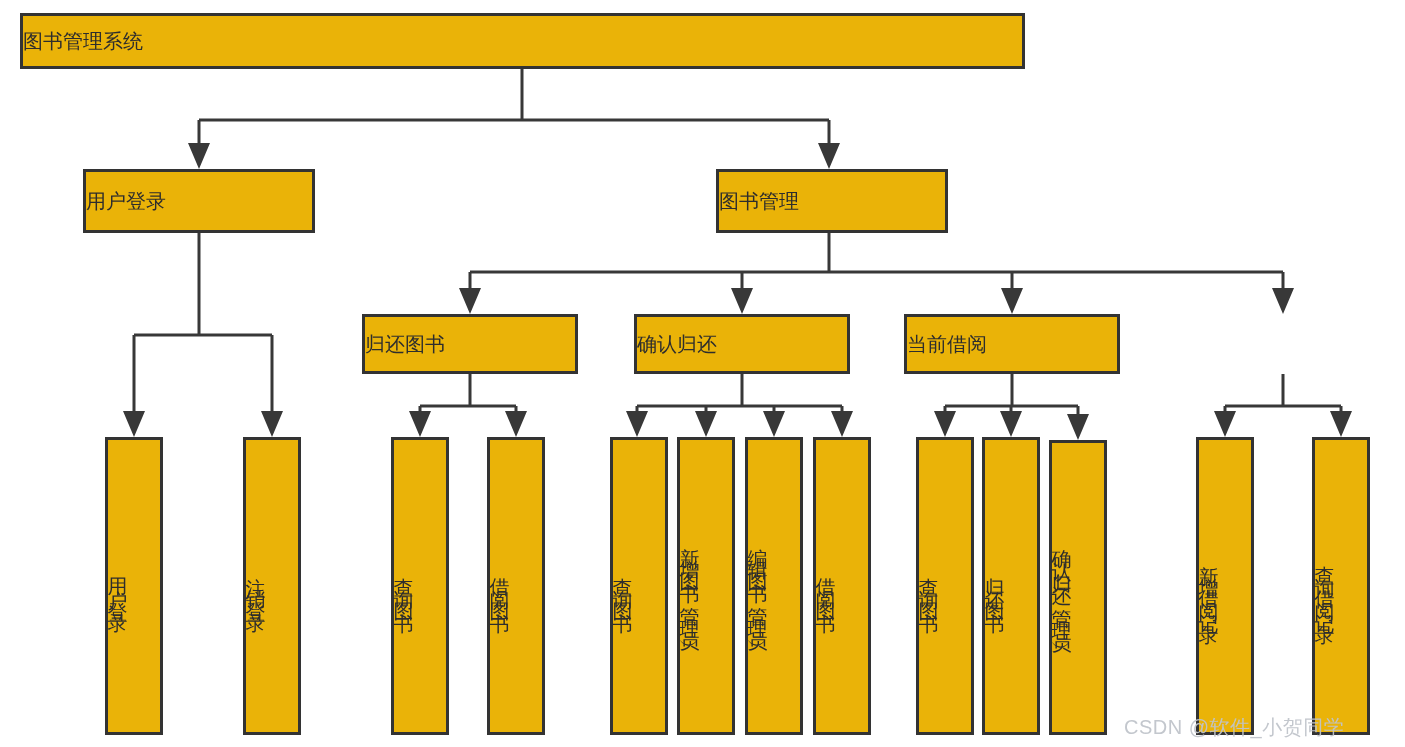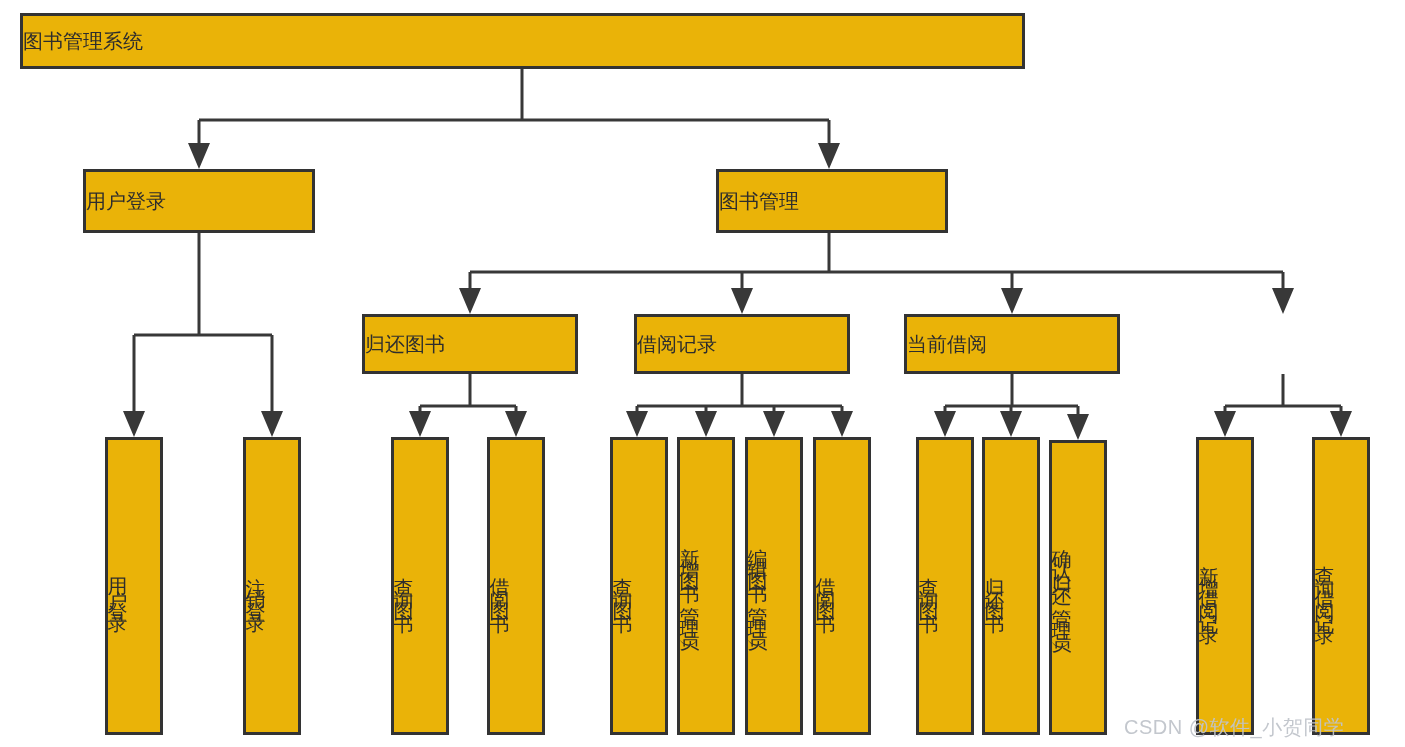--- a/index.html
+++ b/index.html
@@ -118,21 +118,21 @@
     <span>用户登录</span>
   </div>
   <div class="box h" id="n-mgmt">
     <span>图书管理</span>
   </div>
 
   <div class="box h" id="n-newbook">
     <span>归还图书</span>
   </div>
   <div class="box h" id="n-borrow">
-    <span>借阅记录</span>
+    <span>确认归还</span>
   </div>
   <div class="box h" id="n-current">
     <span>当前借阅</span>
   </div>
 
   <div class="box v leaf" id="n-login-do">
     <span>用户登录</span>
   </div>
   <div class="box v leaf" id="n-logout">
     <span>注销登录</span>

